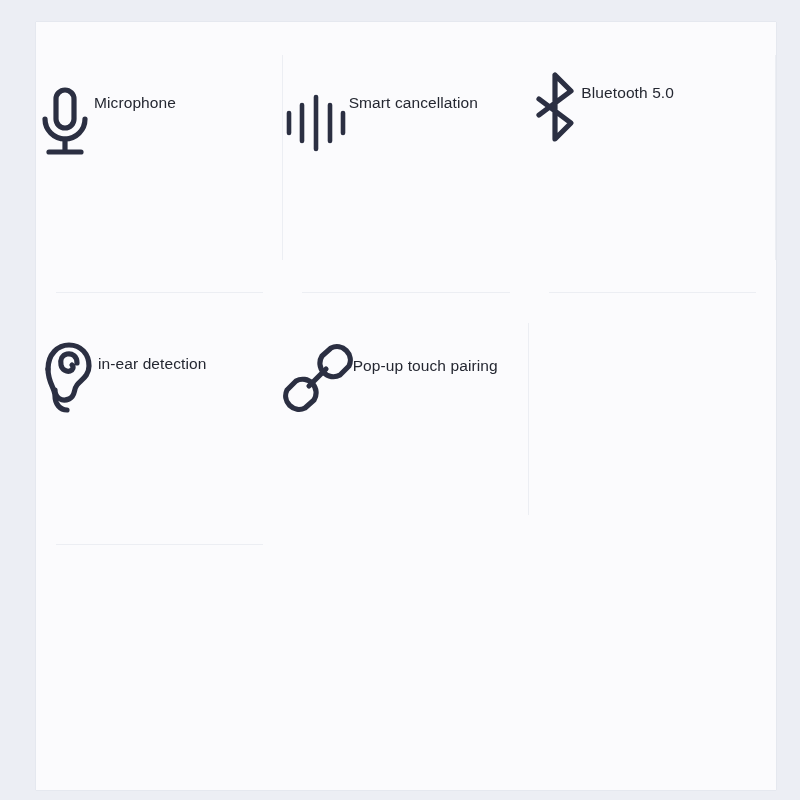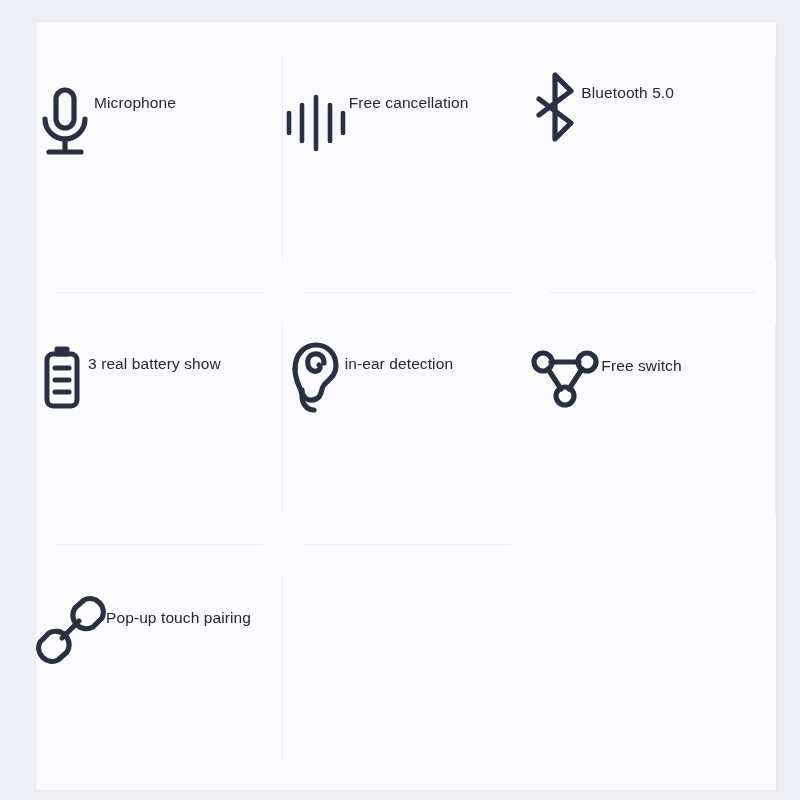--- a/index.html
+++ b/index.html
@@ -110,69 +110,44 @@
   <div class="feature-cell no-vline">
     <div class="icon-wrap">
       <svg width="66" height="66" viewBox="0 0 66 66" fill="none" stroke="#2b2f42" stroke-width="4.6" stroke-linecap="round">
         <line x1="6" y1="23" x2="6" y2="43"></line>
         <line x1="19" y1="15" x2="19" y2="51"></line>
         <line x1="33" y1="7" x2="33" y2="59"></line>
         <line x1="47" y1="15" x2="47" y2="51"></line>
         <line x1="60" y1="23" x2="60" y2="43"></line>
       </svg>
     </div>
-    <div class="feature-label">Free cancellation</div>
+    <div class="feature-label">Smart cancellation</div>
   </div>
 
   <div class="feature-cell row-2">
     <div class="icon-wrap">
       <svg width="52" height="72" viewBox="0 0 52 72" fill="none" stroke="#2b2f42" stroke-width="5.2" stroke-linecap="round" stroke-linejoin="round">
         <path d="M26 4 L26 68 L42 52 L10 28 M10 44 L42 20 L26 4"></path>
       </svg>
     </div>
     <div class="feature-label">Bluetooth 5.0</div>
   </div>
 
-  <div class="feature-cell row-2">
-    <div class="icon-wrap">
-      <svg width="52" height="72" viewBox="0 0 52 72" fill="none" stroke="#2b2f42" stroke-width="5" stroke-linecap="round" stroke-linejoin="round">
-        <path d="M21 7 h10 v5 h-10 z"></path>
-        <rect x="11" y="12" width="30" height="52" rx="6"></rect>
-        <line x1="19" y1="26" x2="33" y2="26"></line>
-        <line x1="19" y1="38" x2="33" y2="38"></line>
-        <line x1="19" y1="50" x2="33" y2="50"></line>
-      </svg>
-    </div>
-    <div class="feature-label">3 real battery show</div>
-  </div>
 
   <div class="feature-cell row-2 no-vline">
     <div class="icon-wrap">
       <svg width="62" height="74" viewBox="0 0 62 74" fill="none" stroke="#2b2f42" stroke-width="5.2" stroke-linecap="round" stroke-linejoin="round">
         <path d="M12 28 C12 13 22 4 33 4 C45 4 53 13 53 25 C53 35 45 39 41 44 C37 49 40 55 33 58 C26 61 19 57 19 49"></path>
         <path d="M12 28 C12 42 19 47 19 55 C19 63 24 69 31 69"></path>
         <path d="M41 22 C41 15 36 12 31 13 C26 14 24 19 25 24 C26 29 31 31 34 30 C37 29 38 26 36 24"></path>
       </svg>
     </div>
     <div class="feature-label">in-ear detection</div>
   </div>
 
-  <div class="feature-cell row-3 no-hline">
-    <div class="icon-wrap">
-      <svg width="72" height="66" viewBox="0 0 72 66" fill="none" stroke="#2b2f42" stroke-width="5.2" stroke-linecap="round" stroke-linejoin="round">
-        <line x1="22" y1="17" x2="50" y2="17"></line>
-        <line x1="19" y1="24" x2="32" y2="44"></line>
-        <line x1="53" y1="24" x2="40" y2="44"></line>
-        <circle cx="14" cy="17" r="9"></circle>
-        <circle cx="58" cy="17" r="9"></circle>
-        <circle cx="36" cy="51" r="9"></circle>
-      </svg>
-    </div>
-    <div class="feature-label">Free switch</div>
-  </div>
 
   <div class="feature-cell row-3 no-hline">
     <div class="icon-wrap">
       <svg width="70" height="70" viewBox="0 0 70 70" fill="none" stroke="#2b2f42" stroke-width="5.2" stroke-linecap="round" stroke-linejoin="round">
         <path d="M39 13 L48 5 A13.5 13.5 0 0 1 66 23 L57 32 A13.5 13.5 0 0 1 39 13 Z"></path>
         <path d="M31 57 L22 65 A13.5 13.5 0 0 1 4 47 L13 38 A13.5 13.5 0 0 1 31 57 Z"></path>
         <line x1="26" y1="43" x2="43" y2="26"></line>
       </svg>
     </div>
     <div class="feature-label">Pop-up touch pairing</div>

